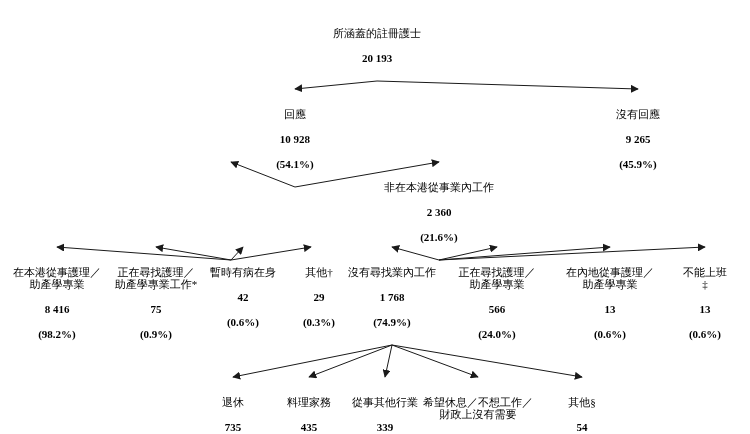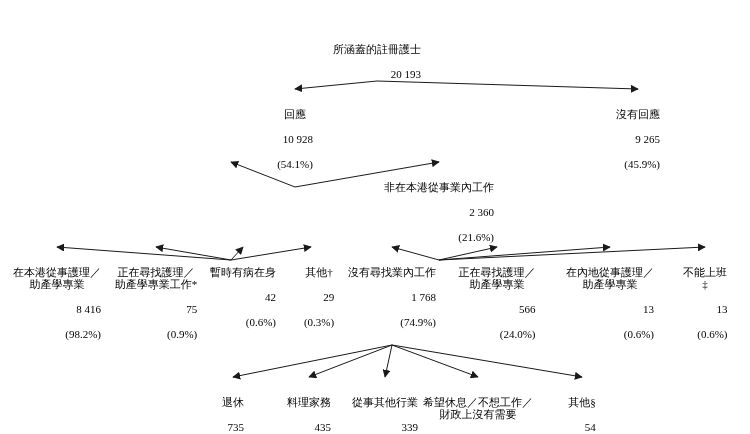--- a/index.html
+++ b/index.html
@@ -16,21 +16,21 @@
   }
   .edge{stroke:#1a1a1a;stroke-width:1;}
   .node{
     position:absolute;
     transform:translateX(-50%);
     text-align:center;
     font-size:11px;
     line-height:12.5px;
     white-space:pre-line;
   }
-  .node .value,.node .pct{font-weight:normal;text-align:right;}
+  .node .value,.node .pct{font-weight:bold;}
 </style>
 </head>
 <body>
 
 <div class="canvas">
 
   <svg id="connectors" class="connector-layer" width="750" height="434">
     <defs>
       <marker id="arrow" viewBox="0 0 10 10" refX="9" refY="5" markerWidth="8" markerHeight="8" orient="auto-start-reverse">
         <path d="M0,0 L10,5 L0,10 z" fill="#1a1a1a"></path>
@@ -48,21 +48,21 @@
       <line x1="439" y1="260" x2="497" y2="247" class="edge" marker-end="url(#arrow)"></line>
       <line x1="439" y1="260" x2="610" y2="247" class="edge" marker-end="url(#arrow)"></line>
       <line x1="439" y1="260" x2="705" y2="247" class="edge" marker-end="url(#arrow)"></line>
       <line x1="392" y1="345" x2="233" y2="377" class="edge" marker-end="url(#arrow)"></line>
       <line x1="392" y1="345" x2="309" y2="377" class="edge" marker-end="url(#arrow)"></line>
       <line x1="392" y1="345" x2="385" y2="377" class="edge" marker-end="url(#arrow)"></line>
       <line x1="392" y1="345" x2="478" y2="377" class="edge" marker-end="url(#arrow)"></line>
       <line x1="392" y1="345" x2="582" y2="377" class="edge" marker-end="url(#arrow)"></line>
     </svg>
 
-  <div class="node" style="left:377px;top:30px">
+  <div class="node" style="left:377px;top:14px">
     <div class="label">所涵蓋的註冊護士</div>
     <div class="value">20 193</div>
   </div>
 
   <div class="node" style="left:295px;top:95px">
     <div class="label">回應</div>
     <div class="value">10 928</div>
     <div class="pct">(54.1%)</div>
   </div>
 

